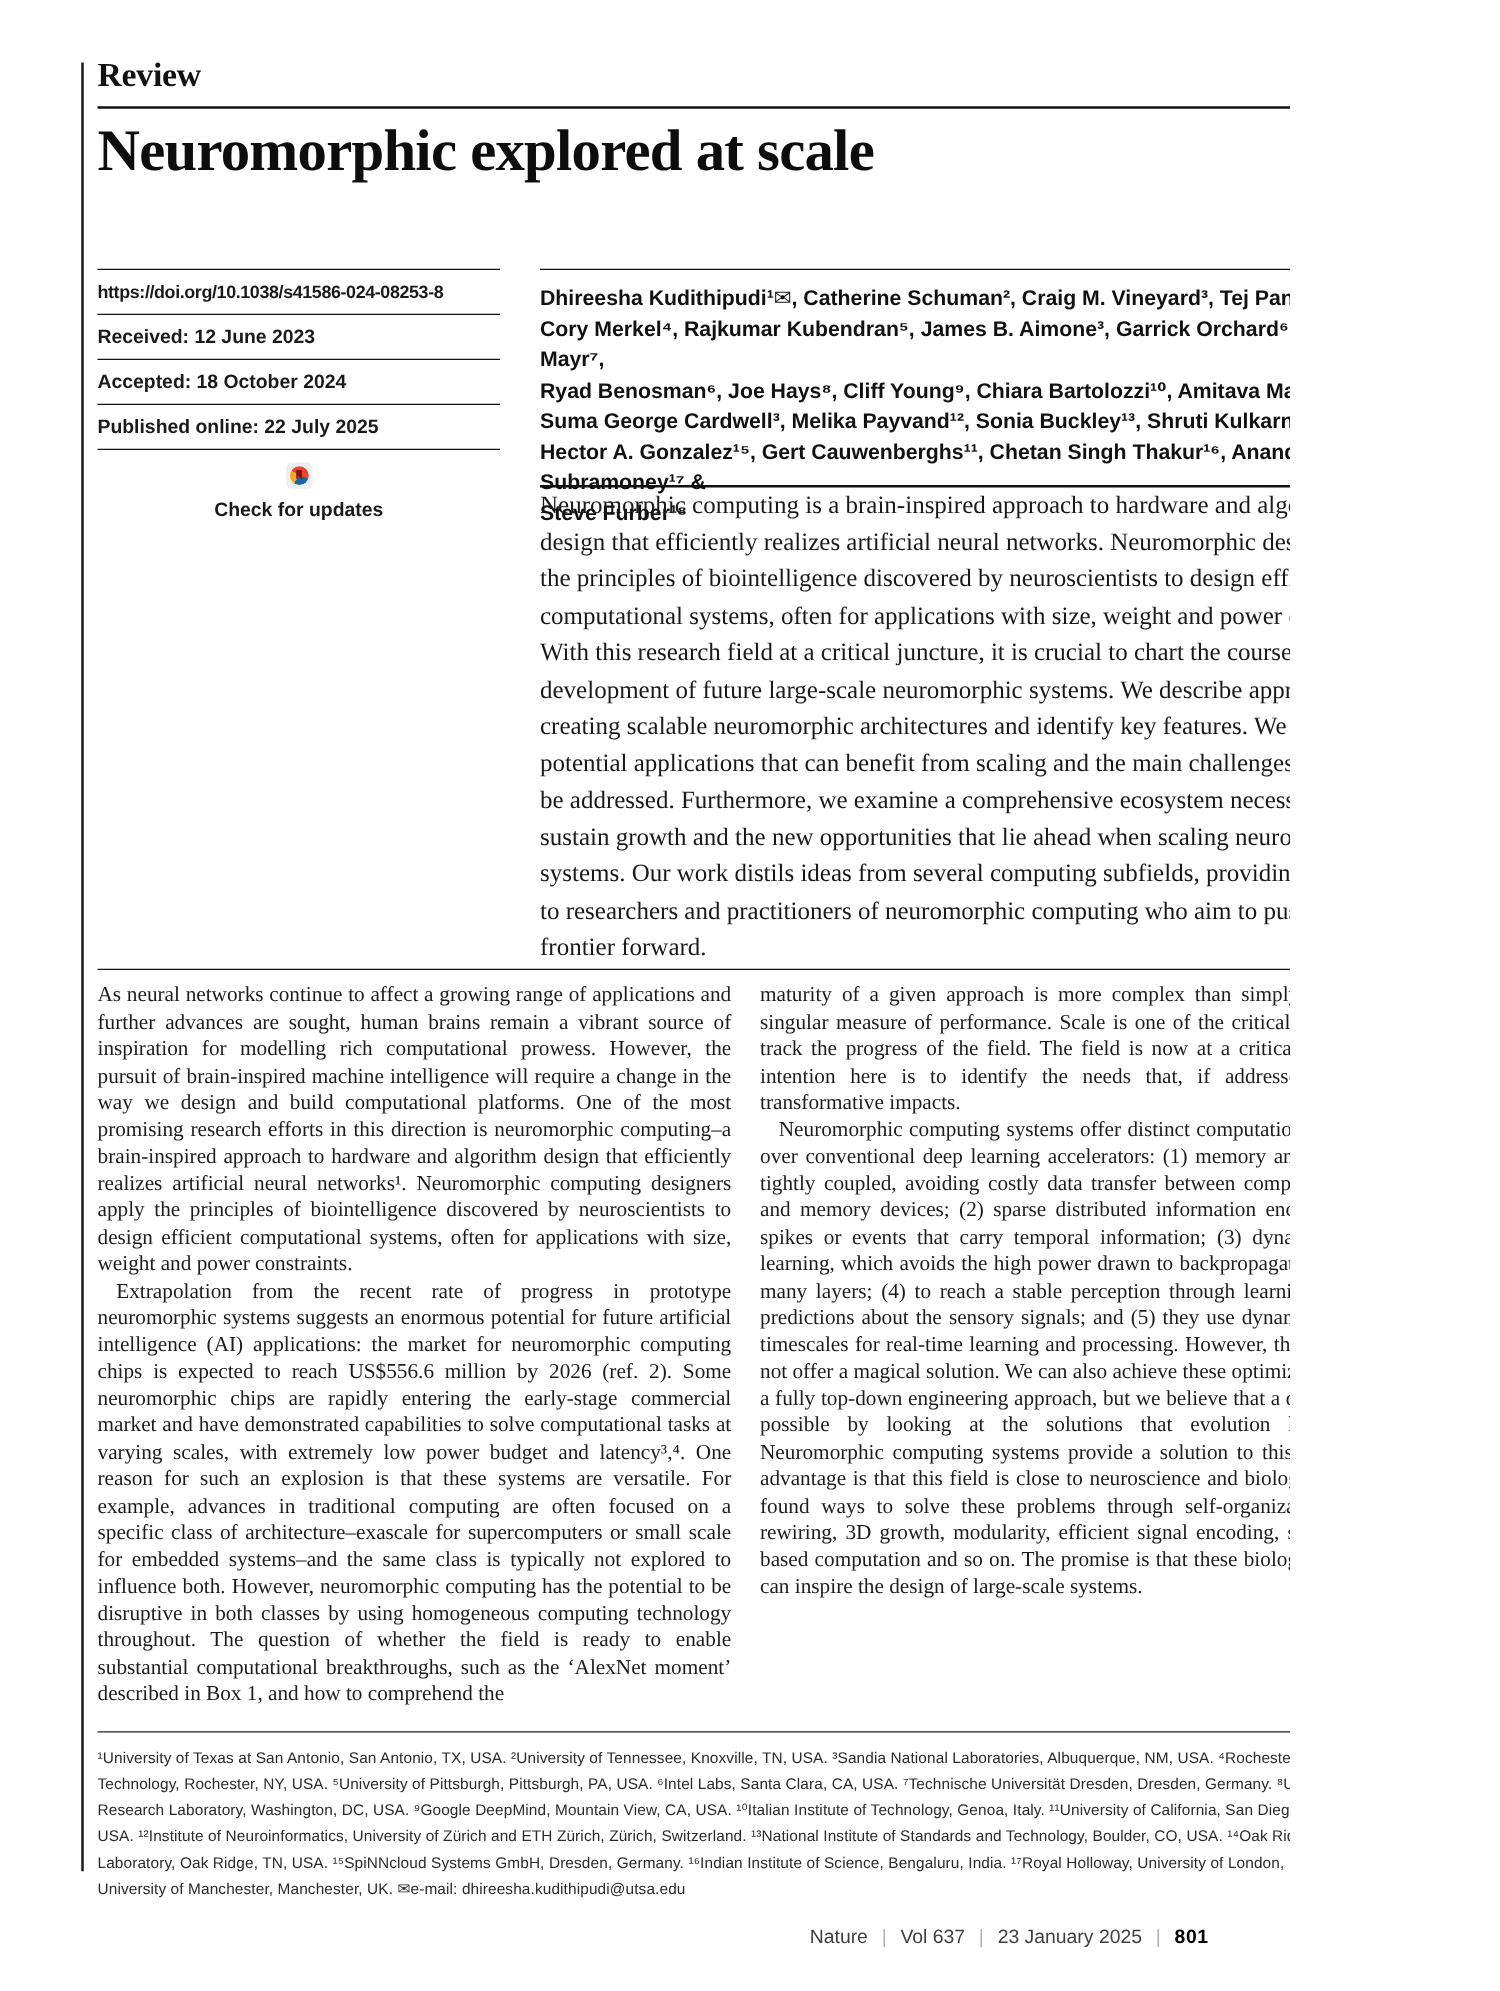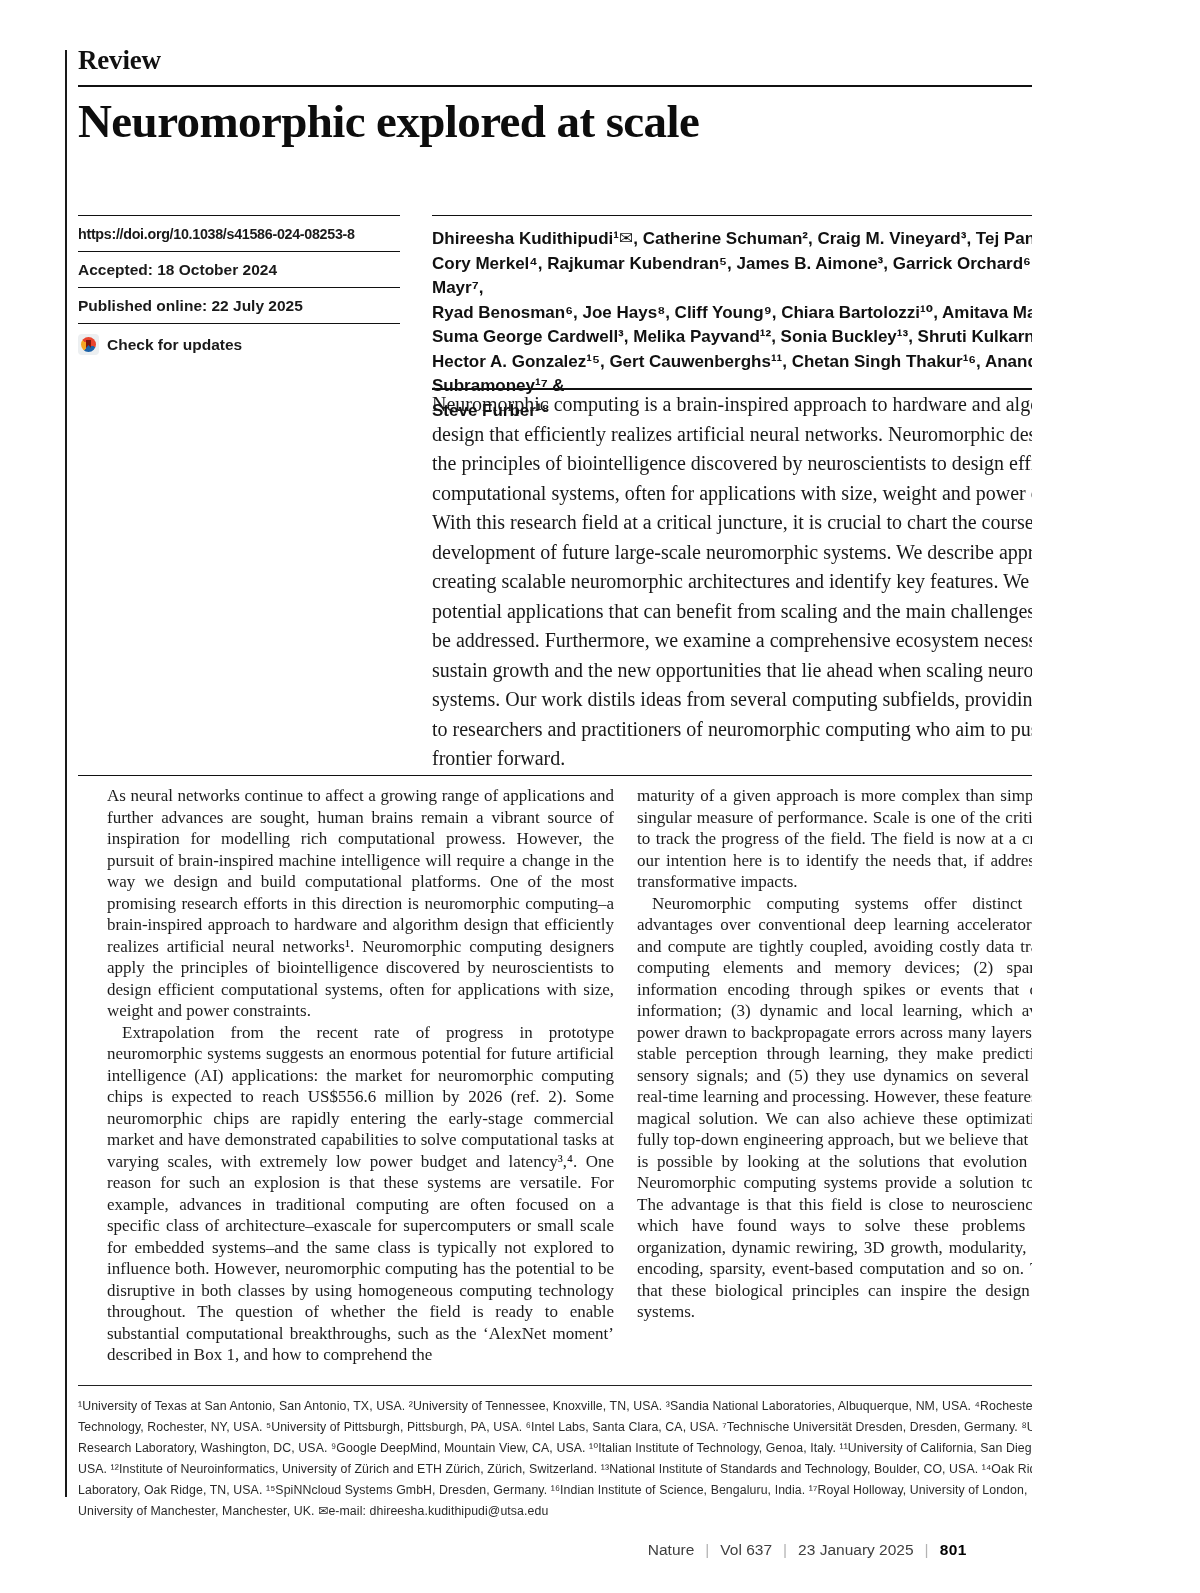--- a/index.html
+++ b/index.html
@@ -50,21 +50,21 @@
   .meta-row {
     border-bottom: 1.5px solid #111;
     padding: 8px 0 7px 0;
     font-weight: 700;
     font-size: 15.5px;
     line-height: 20px;
     color: #1a1a1a;
   }
   .meta-row.doi { font-size: 14.3px; letter-spacing: -0.3px; white-space: nowrap; }
   .meta-row:last-child { border-bottom: none; padding-top: 10px; }
-  .check-row { display: flex; align-items: center; gap: 8px; cursor: pointer; }
+  .check-row { display: flex; align-items: center; gap: 8px; cursor: pointer; flex-direction: column; }
   .crossmark-badge {
     width: 21px; height: 21px; border-radius: 4px;
     background: #eceff1;
     display: flex; align-items: center; justify-content: center;
     flex: 0 0 auto;
   }
   .crossmark-circle {
     width: 15px; height: 15px; border-radius: 50%;
     background: conic-gradient(#e8432d 0 110deg, #1b62a8 110deg 215deg, #f5a623 215deg 305deg, #e8432d 305deg 360deg);
     position: relative;
@@ -104,21 +104,21 @@
   .body-section {
     position: absolute; left: 78px; top: 775px; width: 1057px;
     border-top: 1.5px solid #111;
     padding-top: 9px;
     height: 592px;
     overflow: hidden;
     display: flex;
     gap: 23px;
   }
   .col { text-align: justify; font-size: 17px; line-height: 21.5px; color: #1c1c1c; }
-  .col-left { width: 507px; flex: 0 0 auto; margin-left: 29px; }
+  .col-left { width: 507px; flex: 0 0 auto; }
   .col-right { flex: 1 1 auto; }
   .col p { margin: 0; }
   .col p.indent { text-indent: 15px; }
 
   
   .affil-block {
     position: absolute; left: 78px; top: 1385px; width: 1057px;
     border-top: 1px solid #222;
     padding-top: 10px;
     font-family: "Liberation Sans", "DejaVu Sans", sans-serif;
@@ -148,20 +148,21 @@
   <div class="leftbar"></div>
 
   <div class="header">
     <div class="kicker">Review</div>
     <hr class="kicker-rule">
     <h1 class="title">Neuromorphic explored at scale</h1>
   </div>
 
   <aside class="meta-block">
     <div class="meta-row doi">https://doi.org/10.1038/s41586-024-08253-8</div>
+    <div class="meta-row">Received: 12 June 2023</div>
     <div class="meta-row">Accepted: 18 October 2024</div>
     <div class="meta-row">Published online: 22 July 2025</div>
     <div class="meta-row check-row">
       <span class="crossmark-badge">
         <span class="crossmark-circle">
           <span class="crossmark-bookmark"></span>
         </span>
       </span>
       <span>Check for updates</span>
     </div>

